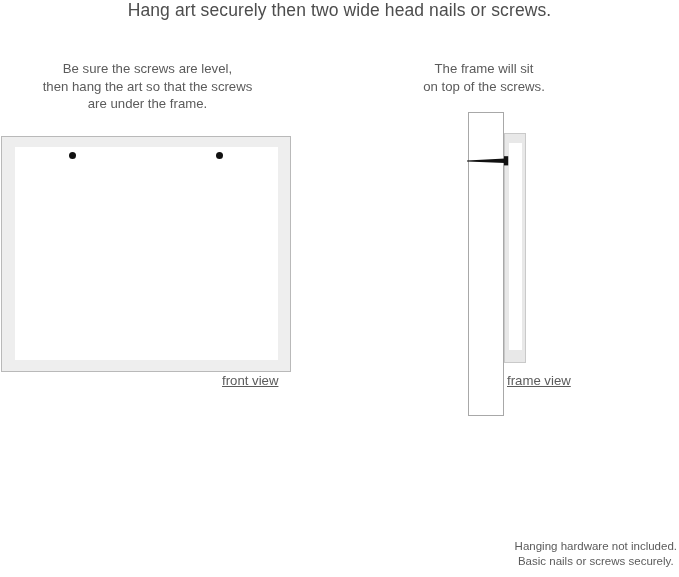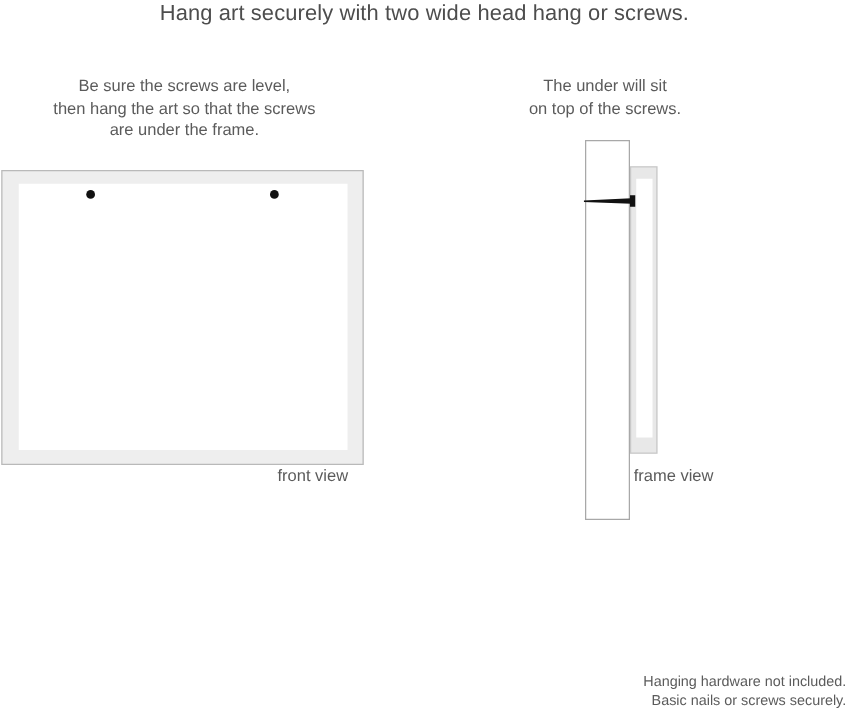--- a/index.html
+++ b/index.html
@@ -47,34 +47,35 @@
   .caption-right {
     left: 394px;
     top: 60px;
     width: 180px;
   }
   .view-label {
     position: absolute;
     font-size: 13.2px;
     color: #5b5b5b;
     white-space: nowrap;
+    text-decoration: underline;
   }
   .label-front {
     left: 222px;
     top: 373px;
   }
   .label-side {
     left: 507px;
     top: 373px;
   }
   .footer {
     position: absolute;
     right: 2px;
     bottom: 9px;
-    text-align: right;
+    text-align: center;
     font-size: 11.5px;
     line-height: 14.5px;
     color: #5b5b5b;
   }
 
   
   .front-frame {
     position: absolute;
     left: 1px;
     top: 136px;
@@ -137,27 +138,27 @@
     top: 155px;
     width: 44px;
     height: 12px;
   }
 </style>
 </head>
 <body>
 
 <div id="page">
 
-  <div class="title">Hang art securely with two wide head hang or screws.</div>
+  <div class="title">Hang art securely then two wide head nails or screws.</div>
 
   <div class="caption caption-left" style="white-space: pre-line;">Be sure the screws are level,
 then hang the art so that the screws
 are under the frame.</div>
 
-  <div class="caption caption-right" style="white-space: pre-line;">The under will sit
+  <div class="caption caption-right" style="white-space: pre-line;">The frame will sit
 on top of the screws.</div>
 
   <div class="front-frame"></div>
   <div class="front-mat"></div>
   <div class="screw-dot screw-left"></div>
   <div class="screw-dot screw-right"></div>
   <div class="view-label label-front">front view</div>
 
   <div class="side-wall"></div>
   <div class="side-frame"></div>

